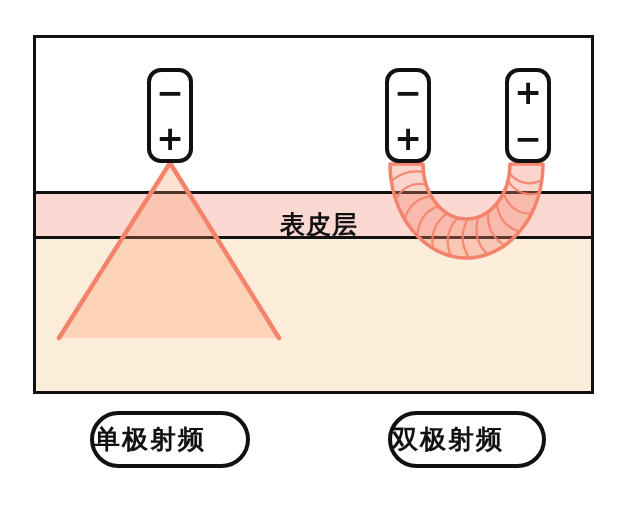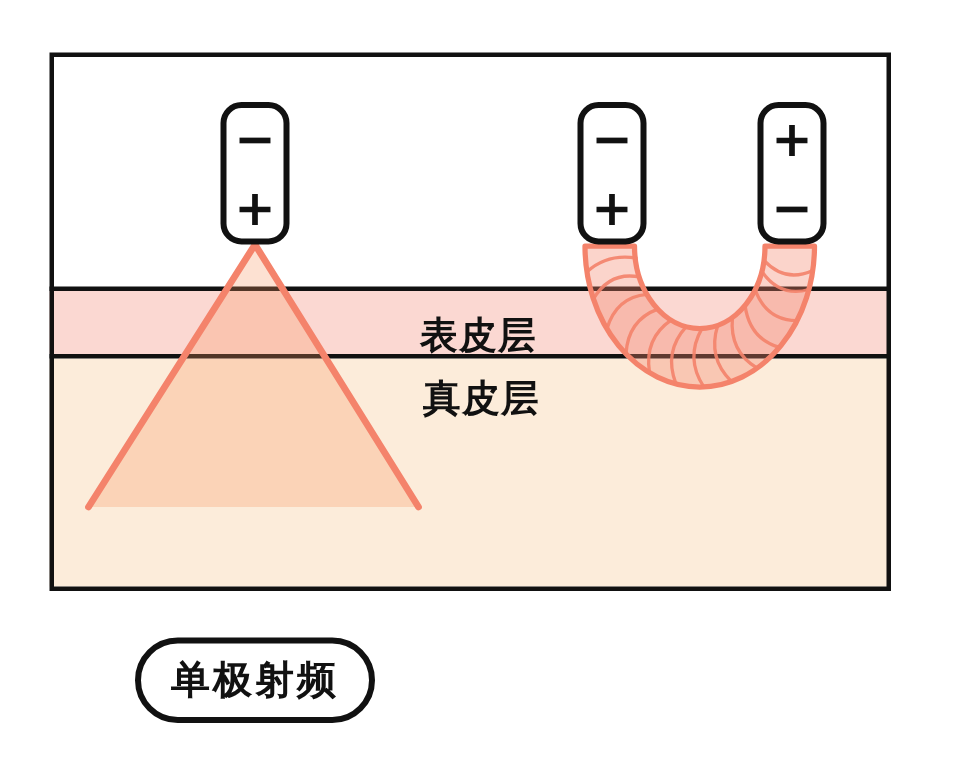--- a/index.html
+++ b/index.html
@@ -38,22 +38,22 @@
   .electrode-bip-right{left:505px;}
   .sym{
     position:absolute;left:0;right:0;text-align:center;
     font-size:33px;font-weight:700;line-height:1;color:#111;
     font-family:"DejaVu Sans","Liberation Sans",sans-serif;
   }
   .sym-top{top:4px;}
   .sym-bottom{bottom:4px;}
   
   .pill{
-    position:absolute;top:425px;height:49px;border:4px solid #111111;border-radius:29px;
-    background:#ffffff;display:flex;align-items:center;justify-content:center;
+    position:absolute;top:411px;height:49px;border:4px solid #111111;border-radius:29px;
+    background:#ffffff;display:flex;align-items:center;justify-content:flex-start;
     font-size:26px;font-weight:700;letter-spacing:2px;white-space:nowrap;
   }
   .pill-mono{left:90px;width:152px;}
   .pill-bip{left:388px;width:150px;}
 </style>
 </head>
 <body>
 
 <div class="stage">
 
@@ -87,32 +87,34 @@
         <path d="M503.4,193.2 Q511,213.7 531.4,213.8"></path>
         <path d="M507.9,181 Q519.9,198.4 539.3,193"></path>
         <path d="M509.3,173.6 Q523.5,188.8 541.8,180.3"></path>
       </g>
     </g>
   </svg>
 
   <div class="skin-box"></div>
 
   <span class="layer-label label-epidermis">表皮层</span>
-  <span class="layer-label label-dermis">真皮层</span>
 
   <div class="electrode electrode-mono">
     <span class="sym sym-top">−</span>
     <span class="sym sym-bottom">+</span>
   </div>
   <div class="electrode electrode-bip-left">
     <span class="sym sym-top">−</span>
     <span class="sym sym-bottom">+</span>
   </div>
   <div class="electrode electrode-bip-right">
     <span class="sym sym-top">+</span>
     <span class="sym sym-bottom">−</span>
   </div>
 
   <div class="pill pill-mono">
     <span>单极射频</span>
   </div>
+  <div class="pill pill-bip">
+    <span>双极射频</span>
+  </div>
 
 </div>
 
 </body></html>

